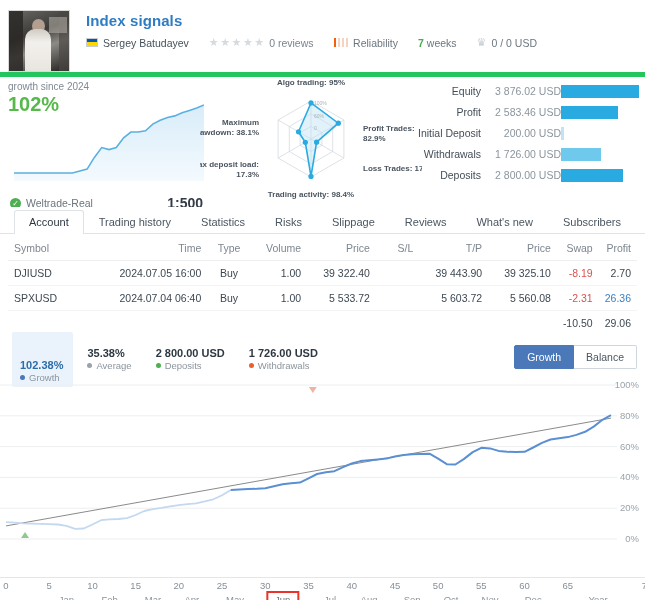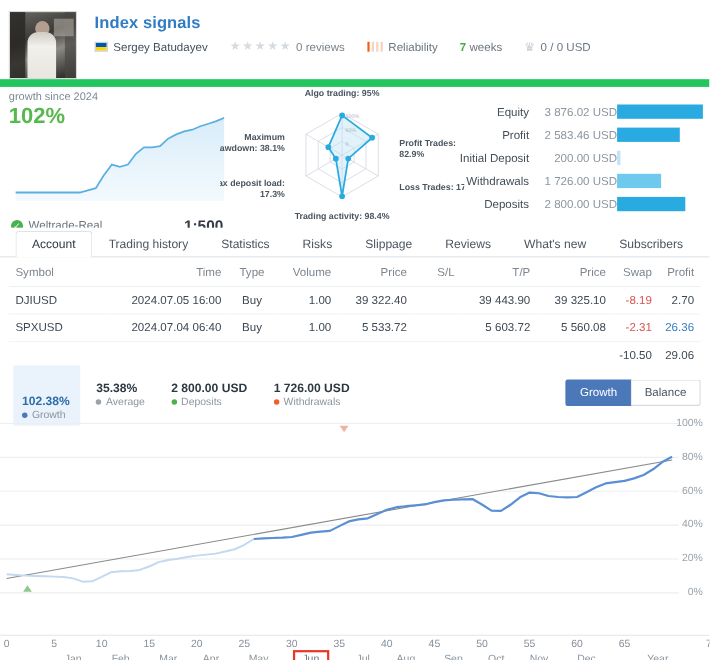--- a/index.html
+++ b/index.html
@@ -63,38 +63,38 @@
   .copy-btn {
     display:inline-block; margin-top:9px;
     border:1px solid #9cc79c; background:#fff;
     padding:5px 14px; font-size:11px; color:#3e4a55; cursor:pointer;
     border-radius:2px;
   }
   .copy-btn .amt { color:#3e4a55; }
   .copy-btn .cur { color:#e07a2f; }
 
   
-  .summary { position:relative; height:135px; border-top:7px solid #22c55e; }
+  .summary { position:relative; height:135px; border-top:5px solid #22c55e; }
 
   .growth-box { position:absolute; left:8px; top:4px; width:195px; height:128px; }
   .growth-lbl { font-size:10px; color:#7f8a93; }
   .growth-val { font-size:20px; color:#57b84b; font-weight:bold; line-height:22px; margin-top:1px;}
   .spark { position:absolute; left:6px; top:18px; width:190px; height:82px; }
   .broker-row { position:absolute; left:2px; bottom:-2px; width:193px; display:flex; justify-content:space-between; align-items:center;}
   .broker { display:flex; align-items:center; gap:5px; font-size:10.5px; color:#6b757e;}
   .check {
     width:11px;height:11px;border-radius:50%;background:#4caf50;color:#fff;
     font-size:8px;line-height:11px;text-align:center; display:inline-block;
   }
   .leverage { font-size:14px; color:#333b45; font-weight:bold; }
 
   .radar-box { position:absolute; left:200px; top:2px; width:222px; height:130px; }
 
   .bars-box { position:absolute; right:6px; top:8px; width:222px; }
-  .bar-row { display:flex; align-items:flex-end; height:21px; }
+  .bar-row { display:flex; align-items:flex-start; height:21px; }
   .bar-name { width:72px; text-align:right; font-size:10.5px; color:#444e58; padding-right:8px; }
   .bar-val { width:72px; text-align:right; font-size:10.5px; color:#8b959d; }
   .bar-track { flex:1; height:13px; position:relative; }
   .bar-fill { height:13px; background:#29abe2; }
   .bar-fill.light { background:#6fc9ec; }
   .bar-fill.pale { background:#bfe4f5; }
 
   
   .tabs {
     position:relative; height:27px; border-bottom:1px solid #dfe3e7;

